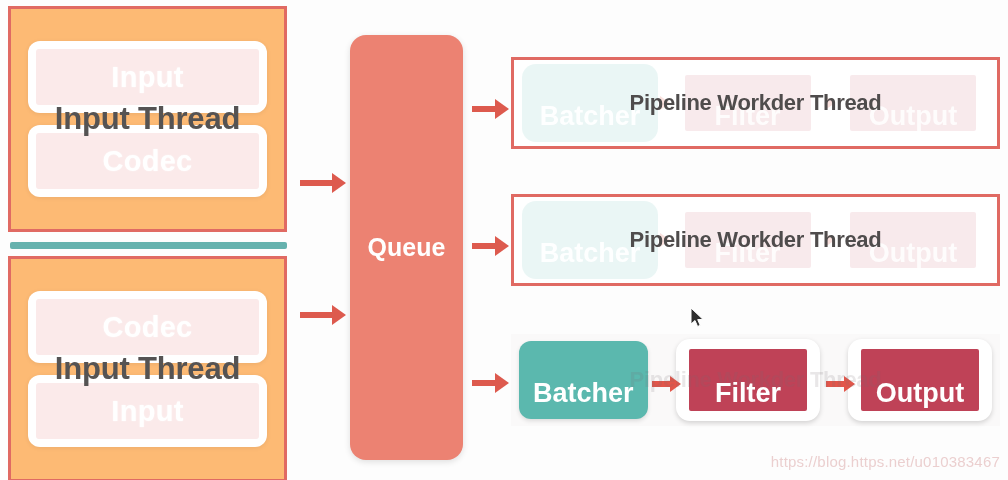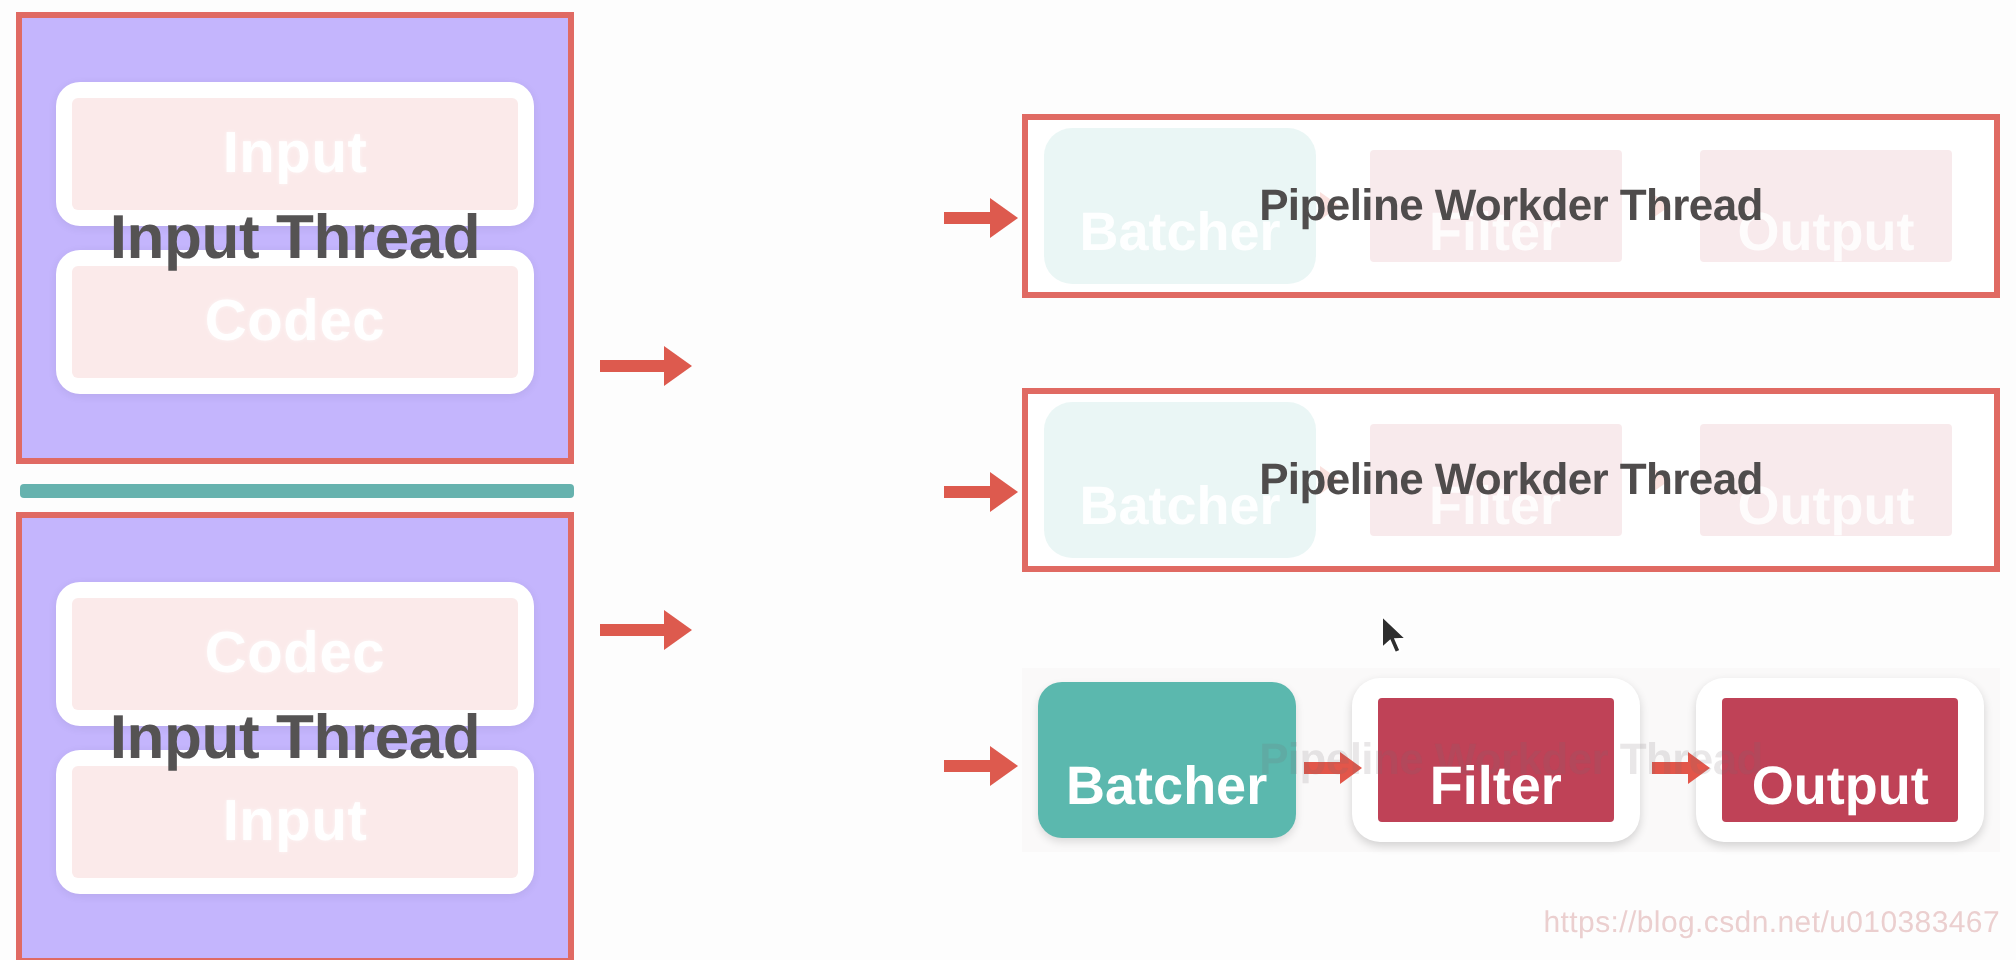--- a/index.html
+++ b/index.html
@@ -20,21 +20,21 @@
     position: absolute;
     inset: 0;
   }
 
   
   .thread-group {
     position: absolute;
     left: 8px;
     width: 279px;
     border: 3px solid #e06a63;
-    background: #c4b5fd;
+    background: #fdba74;
     box-sizing: border-box;
   }
   #thread-group-top { top: 6px; height: 226px; }
   #thread-group-bottom { top: 256px; height: 226px; }
 
   .thread-inner {
     position: absolute;
     left: 9px;
     right: 9px;
     height: 100%;
@@ -319,20 +319,23 @@
       <div class="ghost-card">
         <div class="ghost-fill"></div>
         <span class="ghost-label">Input</span>
       </div>
     </div>
   </div>
 
   <div class="arrow" id="arrow-in-top"></div>
   <div class="arrow" id="arrow-in-bottom"></div>
 
+  <div id="queue-box">
+    <span id="queue-label">Queue</span>
+  </div>
 
   <div class="arrow" id="arrow-out-1"></div>
   <div class="arrow" id="arrow-out-2"></div>
   <div class="arrow" id="arrow-out-3"></div>
 
   <div class="worker-row bordered" id="worker-row-1">
     <div class="stage-strip">
       <div class="stage ghost-batcher">
         <span class="stage-text">Batcher</span>
       </div>
@@ -384,19 +387,19 @@
       <div class="stage solid-card">
         <div class="inner-rect"></div>
         <span class="stage-text">Output</span>
       </div>
     </div>
   </div>
 
   <div class="arrow-sm" id="arrow-batcher-filter"></div>
   <div class="arrow-sm" id="arrow-filter-output"></div>
 
-  <div id="watermark">https://blog.csdn.net/u010383467</div>
+  <div id="watermark">https://blog.https.net/u010383467</div>
 
   <svg id="mouse-cursor" width="16" height="22" viewBox="0 0 16 22">
     <polygon points="1,1 1,17 5,13.5 7.6,19.5 10.2,18.3 7.7,12.6 13,12.4" fill="#2e2e2e" stroke="#ffffff" stroke-width="1"></polygon>
   </svg>
 
 </div>
 
 </body></html>

